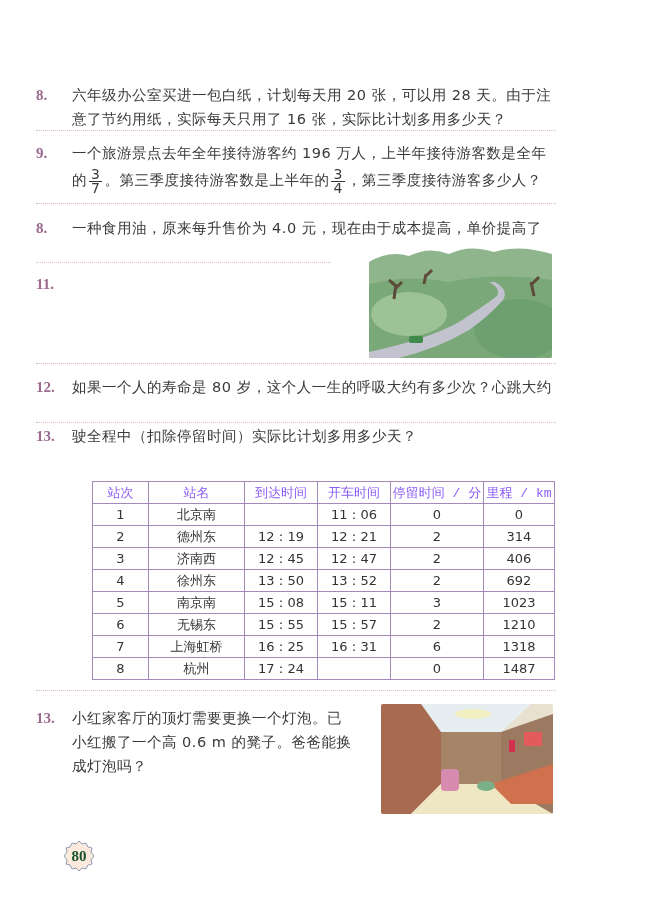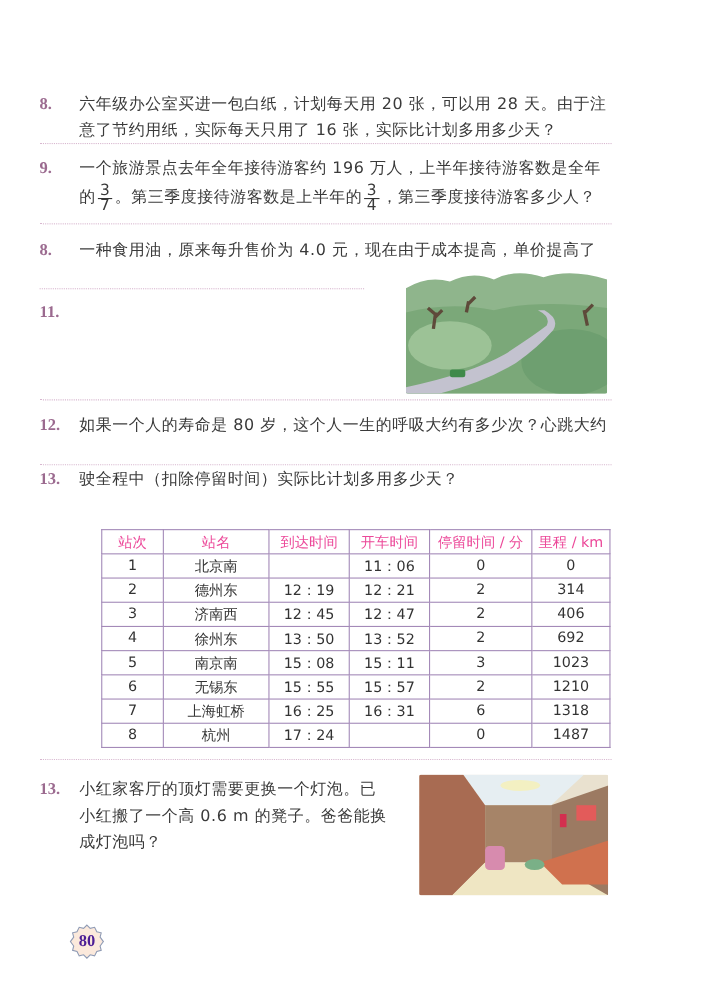--- a/index.html
+++ b/index.html
@@ -12,23 +12,23 @@
   .ptext { margin-left: 36px; letter-spacing: 0.5px; }
   .sep { position: absolute; left: 36px; width: 520px; height: 0; border-top: 1.5px dotted #d8b7cf; }
   .frac { display: inline-flex; flex-direction: column; align-items: center; vertical-align: middle; font-size: 14px; line-height: 13px; margin: 0 2px; }
   .frac .num { border-bottom: 1px solid #333; padding: 0 2px; }
   .frac .den { padding: 0 2px; }
   .img-box { position: absolute; overflow: hidden; border-radius: 2px; }
   table.train { position: absolute; left: 92px; top: 481px; border-collapse: collapse; font-size: 13px; color: #333; }
   table.train td, table.train th {
     border: 1px solid #a48ab8; height: 21px; padding: 0; text-align: center; font-weight: normal;
   }
-  table.train th { color: #ec4899; }
+  table.train th { color: #8b5cf6; font-family: Liberation Mono, monospace; }
   .page-badge { position: absolute; left: 63px; top: 840px; width: 32px; height: 32px; }
-  .page-badge span { position: absolute; left: 0; top: 0; width: 32px; height: 32px; line-height: 32px; text-align: center; font-family: "Liberation Serif", serif; font-weight: bold; font-size: 15px; color: #4c1d95; }
+  .page-badge span { position: absolute; left: 0; top: 0; width: 32px; height: 32px; line-height: 32px; text-align: center; font-family: "Liberation Serif", serif; font-weight: bold; font-size: 15px; color: #14532d; }
 </style>
 </head>
 <body>
 
 <div class="problem" style="top:83px;">
   <span class="pnum">8.</span>
   <div class="ptext">
     <div>六年级办公室买进一包白纸，计划每天用 20 张，可以用 28 天。由于注</div>
     <div>意了节约用纸，实际每天只用了 16 张，实际比计划多用多少天？</div>
   </div>

